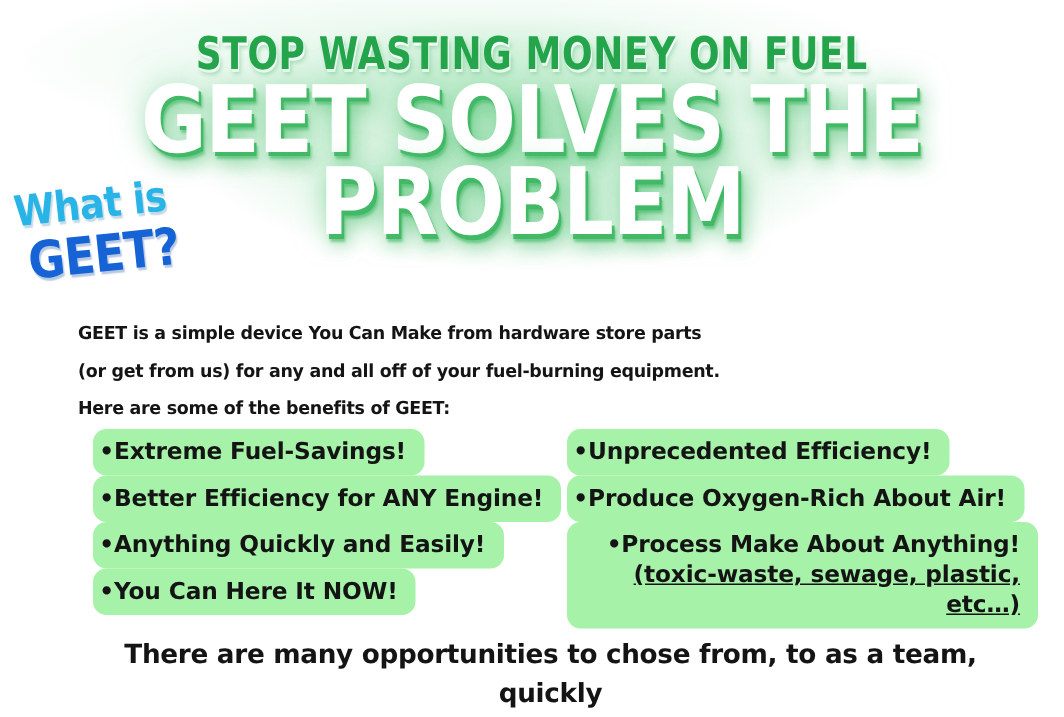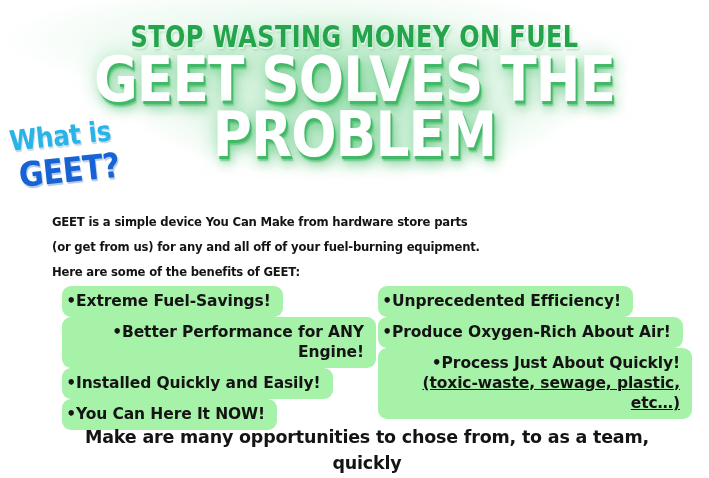--- a/index.html
+++ b/index.html
@@ -210,41 +210,41 @@
   <span>Here are some of the benefits of GEET:</span>
 </div>
 
 <div class="bullets">
 
   <div class="col col-left">
     <div class="bullet-row">
       <span class="dot">•</span><span>Extreme Fuel-Savings!</span>
     </div>
     <div class="bullet-row">
-      <span class="dot">•</span><span>Better Performance for ANY Engine!</span>
-    </div>
-    <div class="bullet-row">
-      <span class="dot">•</span><span>Installed Quickly and Easily!</span>
+      <span class="dot">•</span><span>Better Efficiency for ANY Engine!</span>
+    </div>
+    <div class="bullet-row">
+      <span class="dot">•</span><span>Anything Quickly and Easily!</span>
     </div>
     <div class="bullet-row">
       <span class="dot">•</span><span>You Can Here It NOW!</span>
     </div>
   </div>
 
   <div class="col col-right">
     <div class="bullet-row">
       <span class="dot">•</span><span>Unprecedented Efficiency!</span>
     </div>
     <div class="bullet-row">
       <span class="dot">•</span><span>Produce Oxygen-Rich About Air!</span>
     </div>
     <div class="bullet-row">
-      <span class="dot">•</span><span>Process Just About Quickly!</span>
+      <span class="dot">•</span><span>Process Make About Anything!</span>
       <span class="sub">(toxic-waste, sewage, plastic, etc…)</span>
     </div>
   </div>
 
 </div>
 
 <div class="outro">
-  <span>Make are many opportunities to chose from, to as a team, quickly</span>
+  <span>There are many opportunities to chose from, to as a team, quickly</span>
   <span>have GEET relieve most of our cost-of-living, and all of our waste!</span>
 </div>
 
 </body></html>

